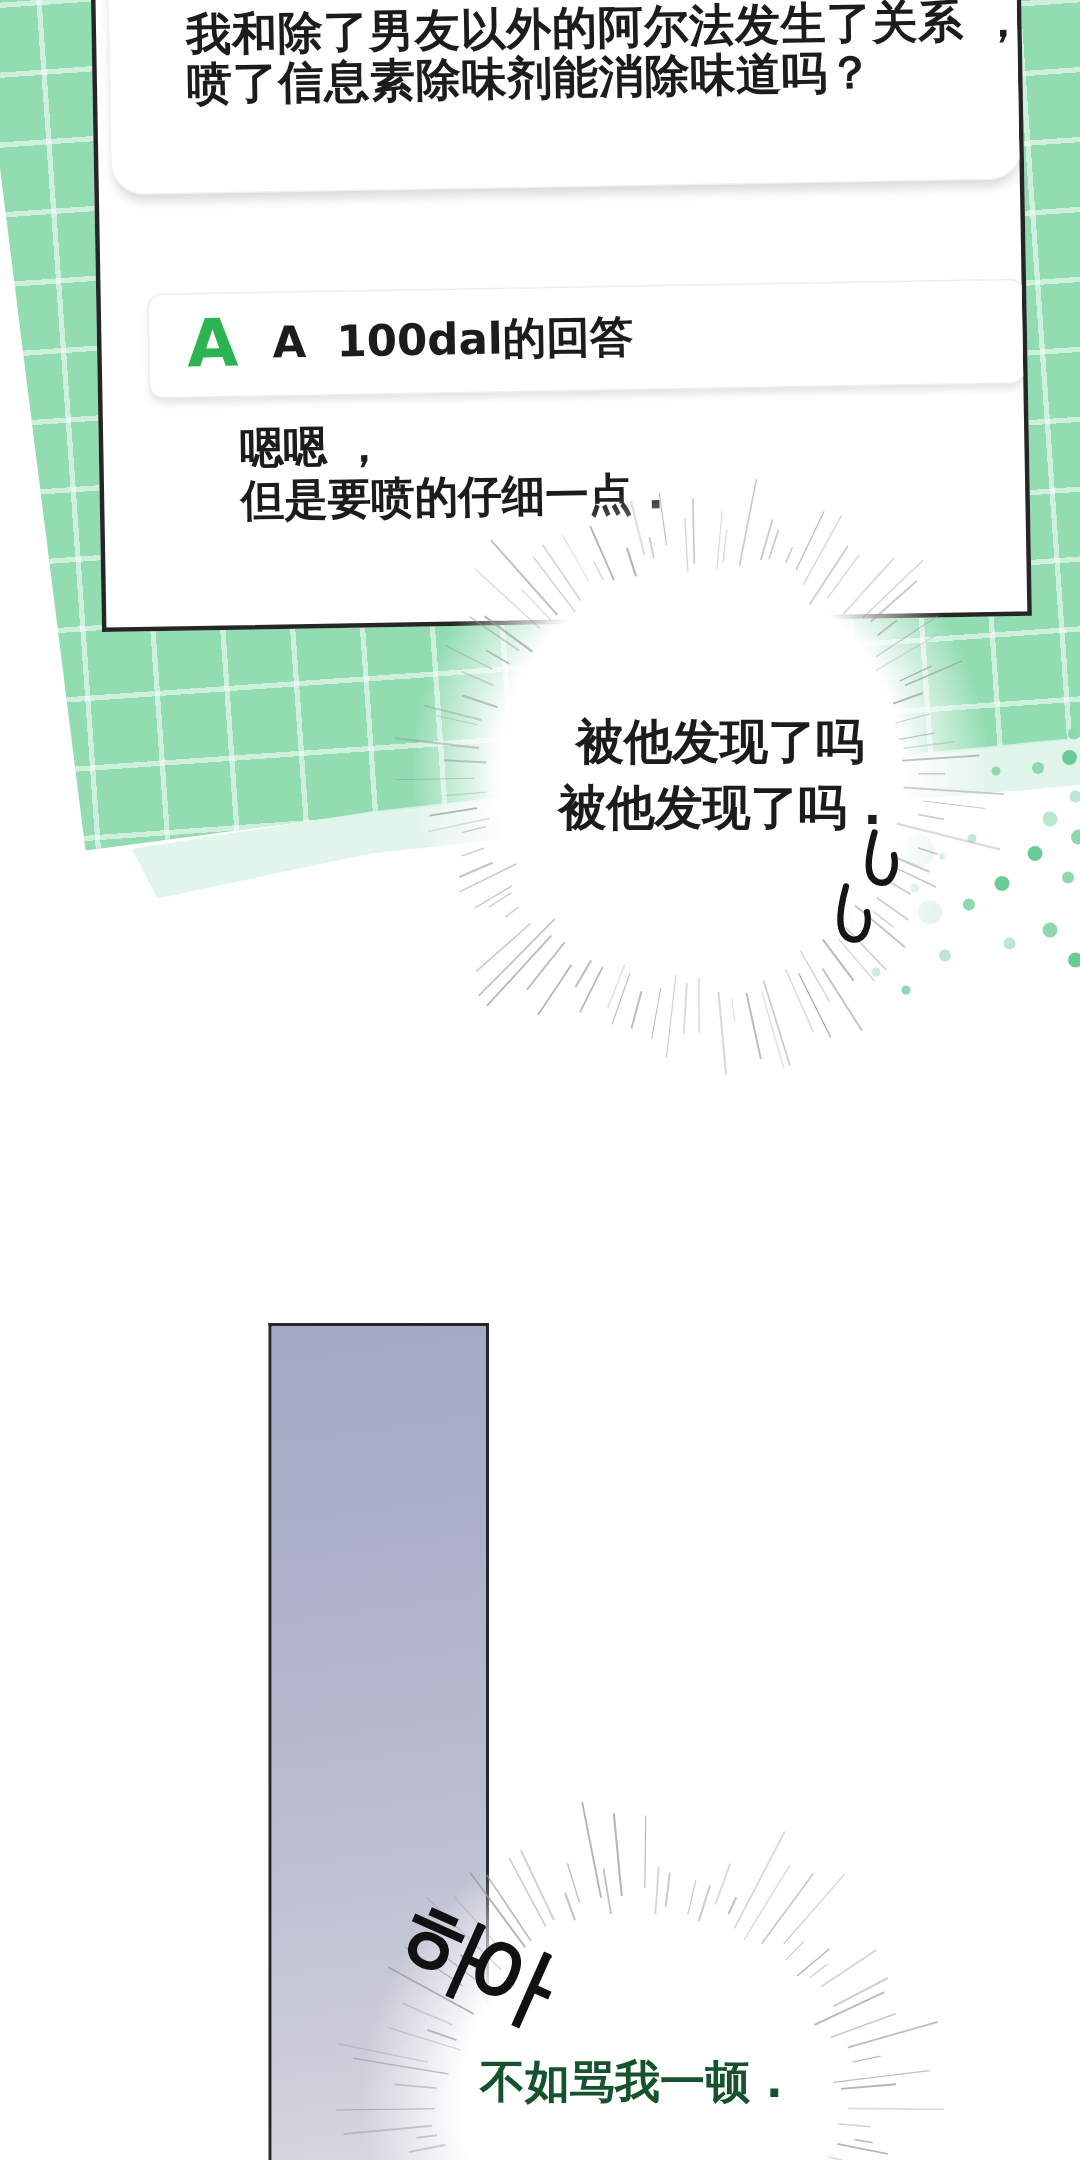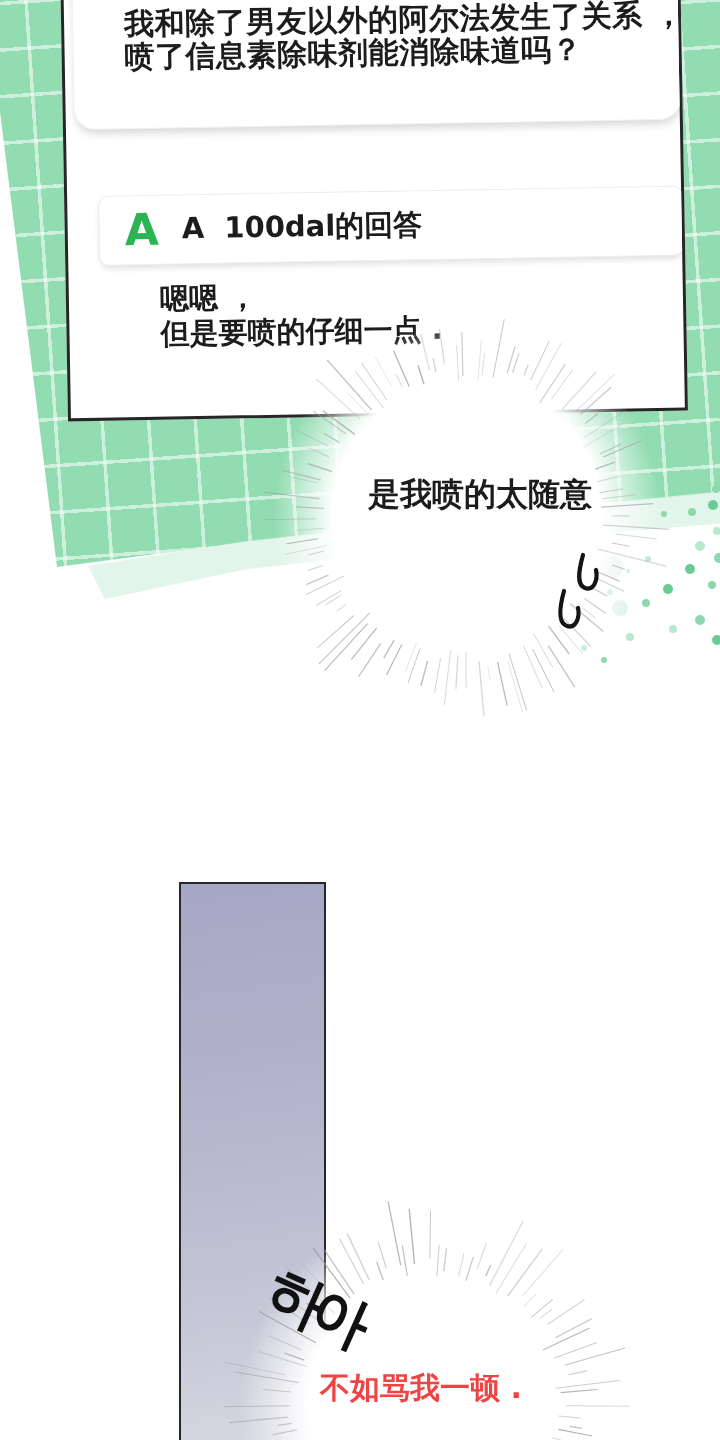--- a/index.html
+++ b/index.html
@@ -75,21 +75,21 @@
     position:absolute;left:179px;top:882px;width:143px;height:560px;
     border:2px solid #26262b;border-bottom:none;
     background:linear-gradient(172deg,#a4a8c5 0%,#aeb1c9 30%,#bcbfd1 60%,#cbcdda 85%,#d6d8e2 100%);
   }
   
   #sigh{
     position:absolute;left:286px;top:1252px;font-size:58px;font-weight:700;
     letter-spacing:-10px;transform:rotate(24deg);transform-origin:left top;color:#111;
   }
   #thought-bottom{
-    position:absolute;left:320px;top:1368px;font-size:30px;font-weight:700;color:#ef4444;
+    position:absolute;left:320px;top:1368px;font-size:30px;font-weight:700;color:#14532d;
   }
   
   #watermark{position:absolute;left:568px;top:1316px;text-align:left;pointer-events:none;}
   #wm-logo{
     font-size:54px;font-weight:900;color:#d3d3d3;letter-spacing:2px;line-height:1.1;
     text-shadow:0 0 6px rgba(255,255,255,.9);
   }
   #wm-sub{
     font-size:26px;font-weight:700;color:#cccccc;letter-spacing:1px;margin-top:4px;
     text-shadow:0 0 4px rgba(255,255,255,.9);
@@ -243,21 +243,22 @@
       <line x1="584.1" y1="446.9" x2="625.7" y2="422.5" stroke="#9a9a9a" stroke-width="0.89" opacity="0.30"></line>
       <line x1="599.8" y1="454.0" x2="621.0" y2="444.1" stroke="#9a9a9a" stroke-width="0.89" opacity="0.73"></line>
       <line x1="603.3" y1="457.0" x2="641.4" y2="440.6" stroke="#9a9a9a" stroke-width="1.02" opacity="0.68"></line>
       <line x1="595.4" y1="469.1" x2="615.2" y2="462.0" stroke="#9a9a9a" stroke-width="1.30" opacity="0.69"></line>
       <line x1="596.8" y1="482.0" x2="619.8" y2="476.0" stroke="#9a9a9a" stroke-width="0.85" opacity="0.43"></line>
       <line x1="599.3" y1="492.9" x2="622.9" y2="488.8" stroke="#9a9a9a" stroke-width="0.88" opacity="0.55"></line>
       <line x1="602.3" y1="498.8" x2="635.8" y2="494.6" stroke="#9a9a9a" stroke-width="1.08" opacity="0.34"></line>
       <line x1="601.3" y1="507.1" x2="652.9" y2="503.7" stroke="#9a9a9a" stroke-width="1.26" opacity="0.61"></line>
     </svg>
   <div id="thought-top">
-    <div class="pre">是我喷的太随意</div>
+    <div class="pre">被他发现了吗</div>
+    <div class="pre">被他发现了吗 .</div>
   </div>
   <svg id="hooks" width="70" height="100" viewBox="0 0 70 100">
     <path d="M 33,10 C 28,28 27,40 35,43 C 44,46 48,35 46,25" fill="none" stroke="#141414" stroke-width="4.2" stroke-linecap="round"></path>
     <path d="M 14,46 C 9,64 8,78 17,81 C 26,84 30,72 28,63" fill="none" stroke="#141414" stroke-width="4.2" stroke-linecap="round"></path>
   </svg>
 
   <div id="door"></div>
 
   <div id="burst-core-bottom"></div>
   <svg id="burst-bottom" class="burst-svg" width="720" height="1440" viewBox="0 0 720 1440">

